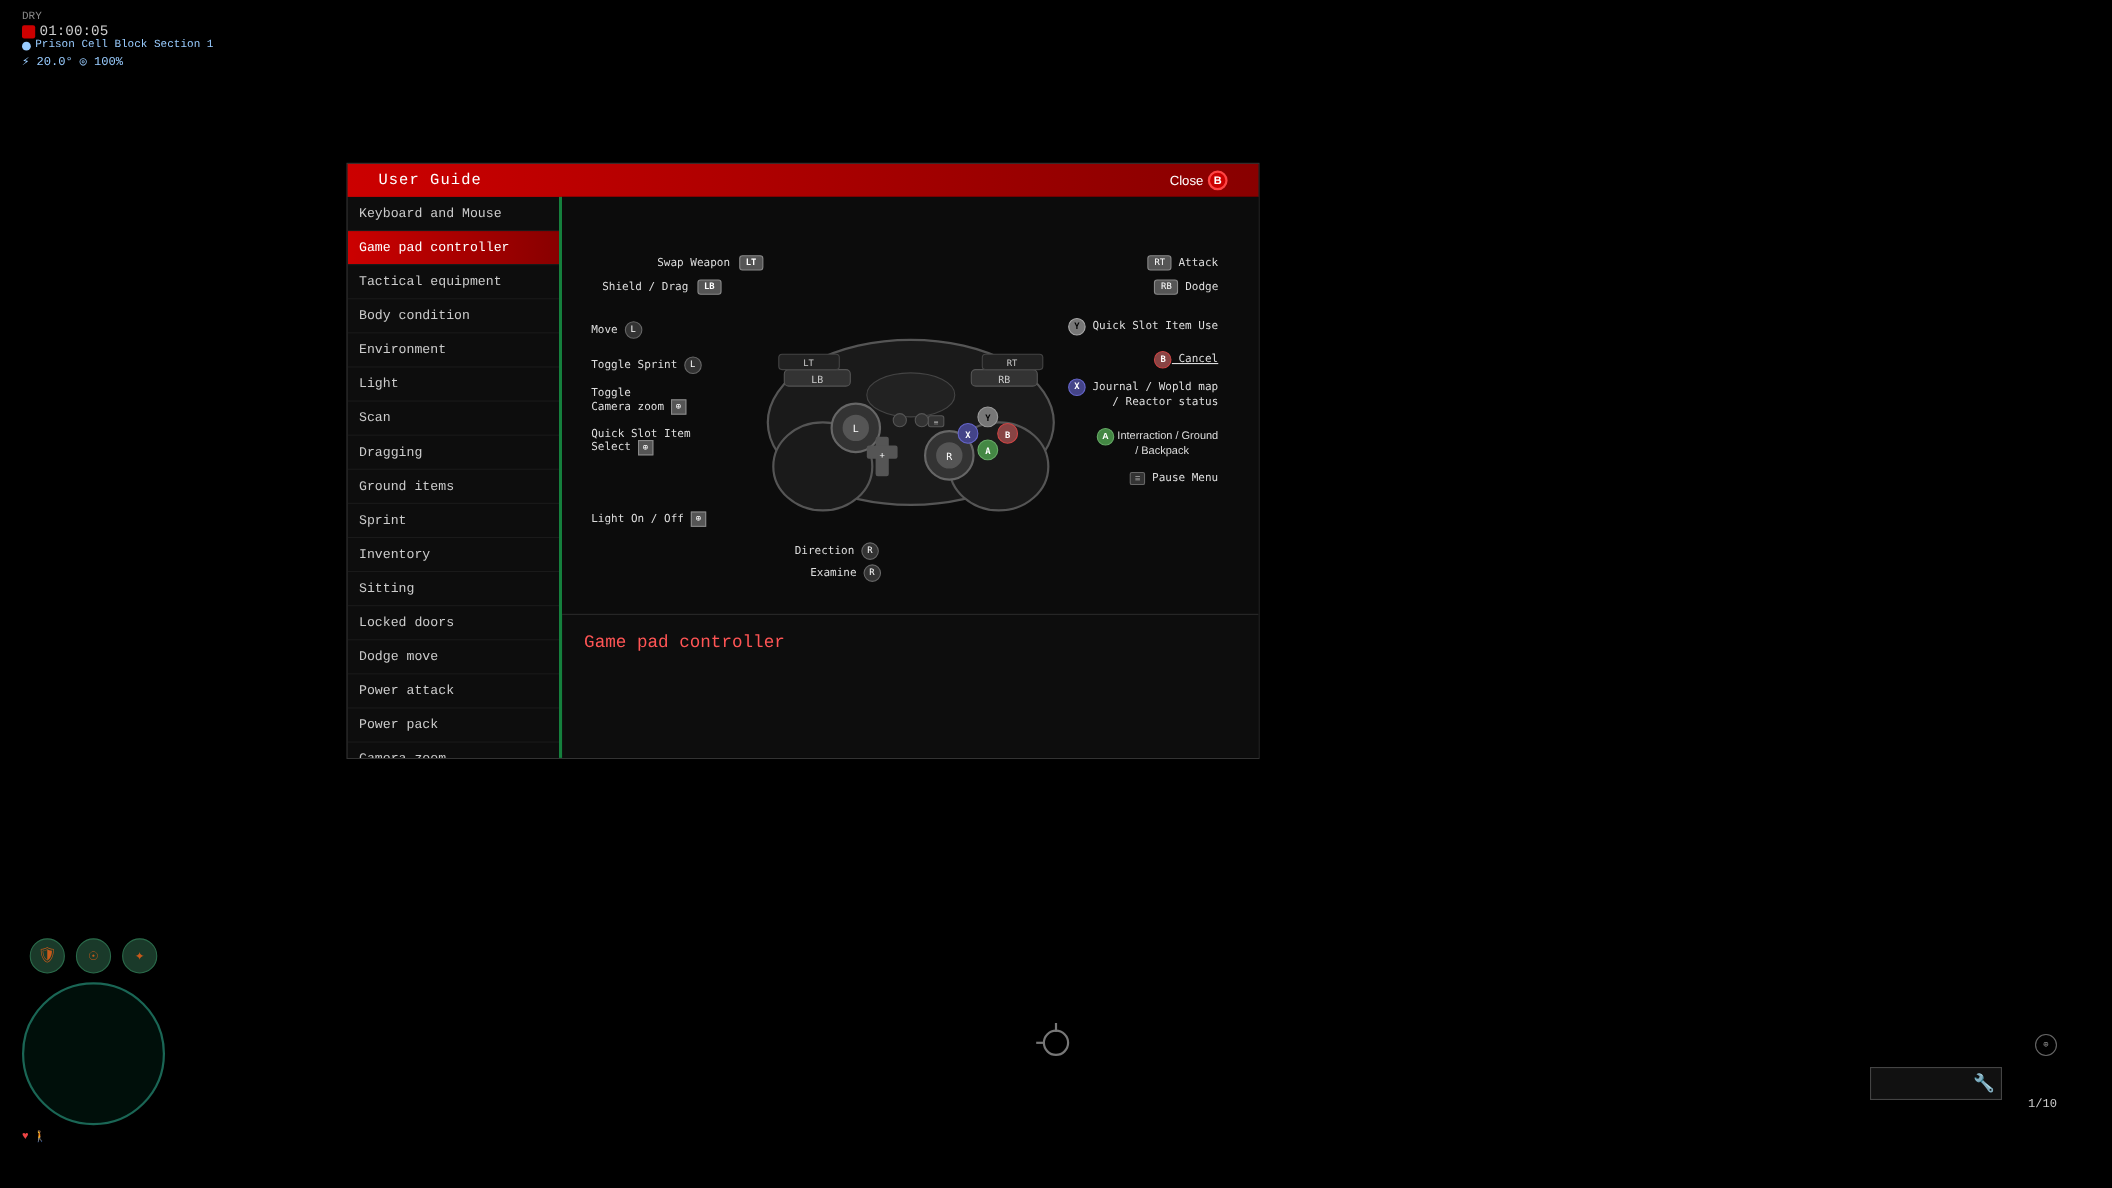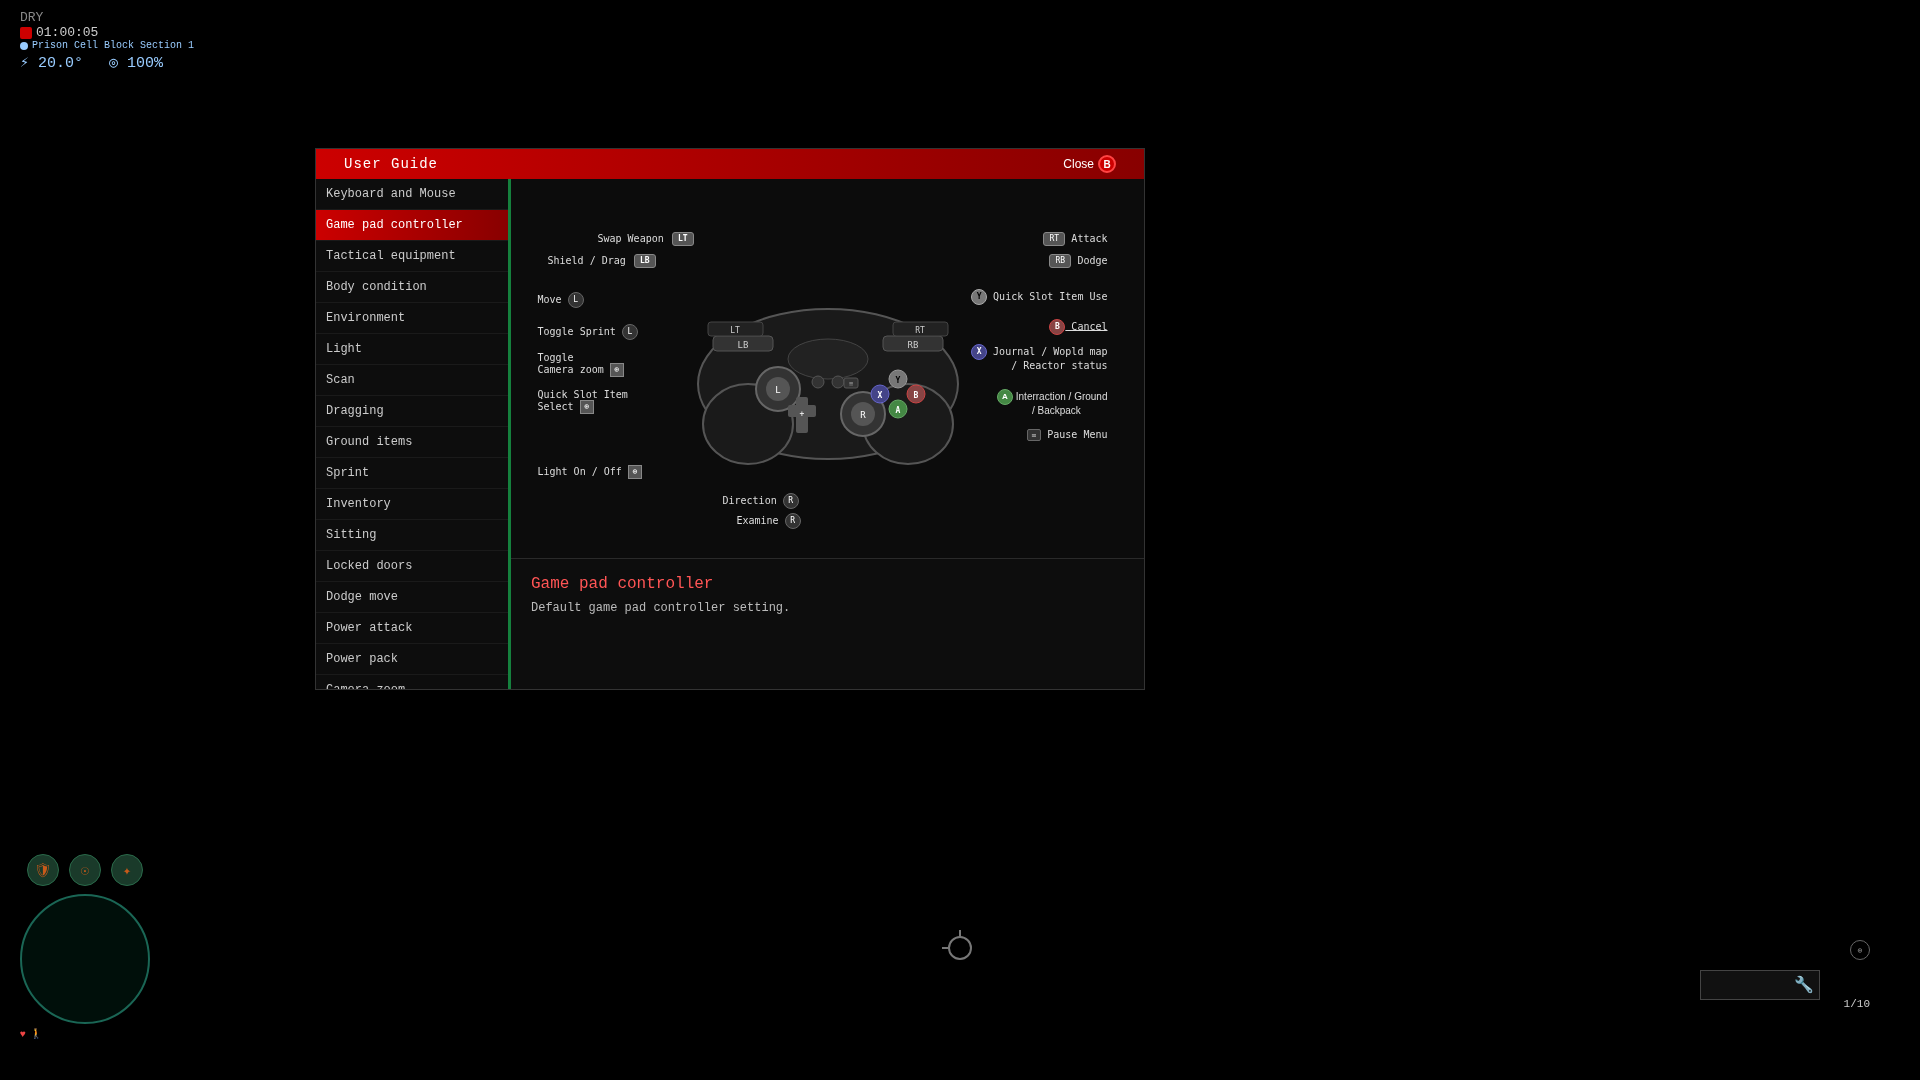--- a/index.html
+++ b/index.html
@@ -13,21 +13,21 @@
     }
 
     
     .hud-top-left {
       position: absolute;
       top: 10px;
       left: 20px;
       color: #aaa;
       font-size: 11px;
     }
-    .hud-dry { color: #888; font-size: 13px; }
+    .hud-dry { color: #888; font-size: 10px; }
     .hud-timer {
       display: flex;
       align-items: center;
       gap: 4px;
       color: #ccc;
       font-size: 13px;
     }
     .hud-timer-icon {
       width: 12px; height: 12px;
       background: #c00;
@@ -42,23 +42,23 @@
       gap: 4px;
     }
     .hud-location-icon {
       width: 8px; height: 8px;
       background: #9cf;
       border-radius: 50%;
       display: inline-block;
     }
     .hud-stats {
       display: flex;
-      gap: 26px;
+      gap: 6px;
       color: #9cf;
-      font-size: 15px;
+      font-size: 11px;
       margin-top: 2px;
     }
 
     
     .hud-bottom-left {
       position: absolute;
       bottom: 40px;
       left: 20px;
     }
     .hud-circle {
@@ -486,17 +486,16 @@
 
           <div style="position:absolute; bottom:-15px; left:199px; font-size:10px; color:#ddd; font-family:monospace; white-space:nowrap;">
             Examine <span style="width:16px;height:16px;border-radius:50%;background:#333;border:1px solid #666;display:inline-flex;align-items:center;justify-content:center;font-size:8px;color:#fff;">R</span>
           </div>
 
         </div>
       </div>
 
       <div class="description-area">
         <div class="description-title">Game pad controller</div>
-        <div class="description-text">Default game pad controller setting.</div>
       </div>
     </div>
   </div>
 </div>
 
 </body></html>

